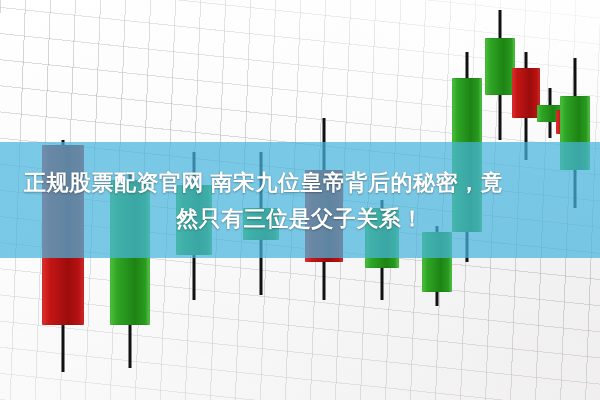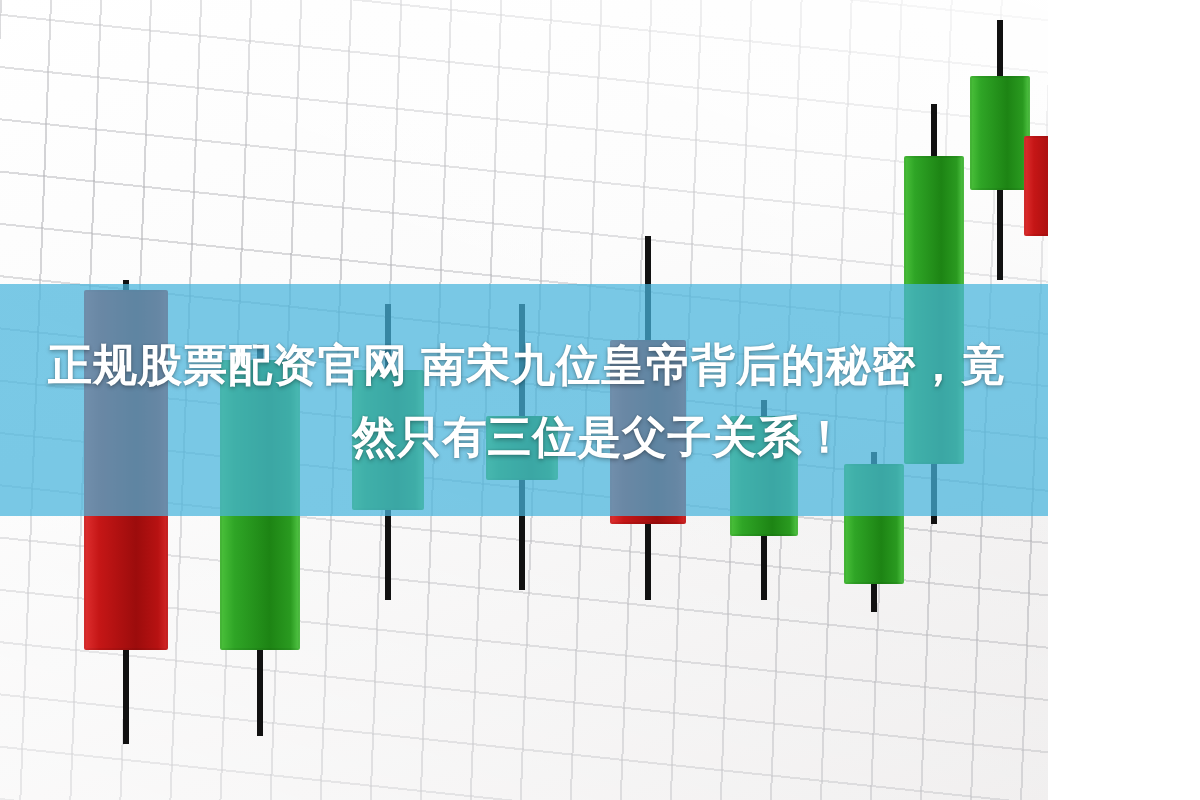--- a/index.html
+++ b/index.html
@@ -1,20 +1,20 @@
 <!DOCTYPE html>
 <html><head>
 <meta charset="utf-8">
 <style>
   html,body{margin:0;padding:0;background:#fff;}
   body{font-family:"Liberation Sans","DejaVu Sans",sans-serif;}
 
   #stage{
     position:relative;
-    width:524px;height:400px;
+    width:600px;height:400px;
     overflow:hidden;
     background:#4c1d95;
   }
 
   
   .bg-base{
     position:absolute;inset:0;
     background:linear-gradient(160deg,#ffffff 0%,#fbfbfb 40%,#eceaea 100%);
   }
   .grid-h,.grid-v{position:absolute;inset:0;}

